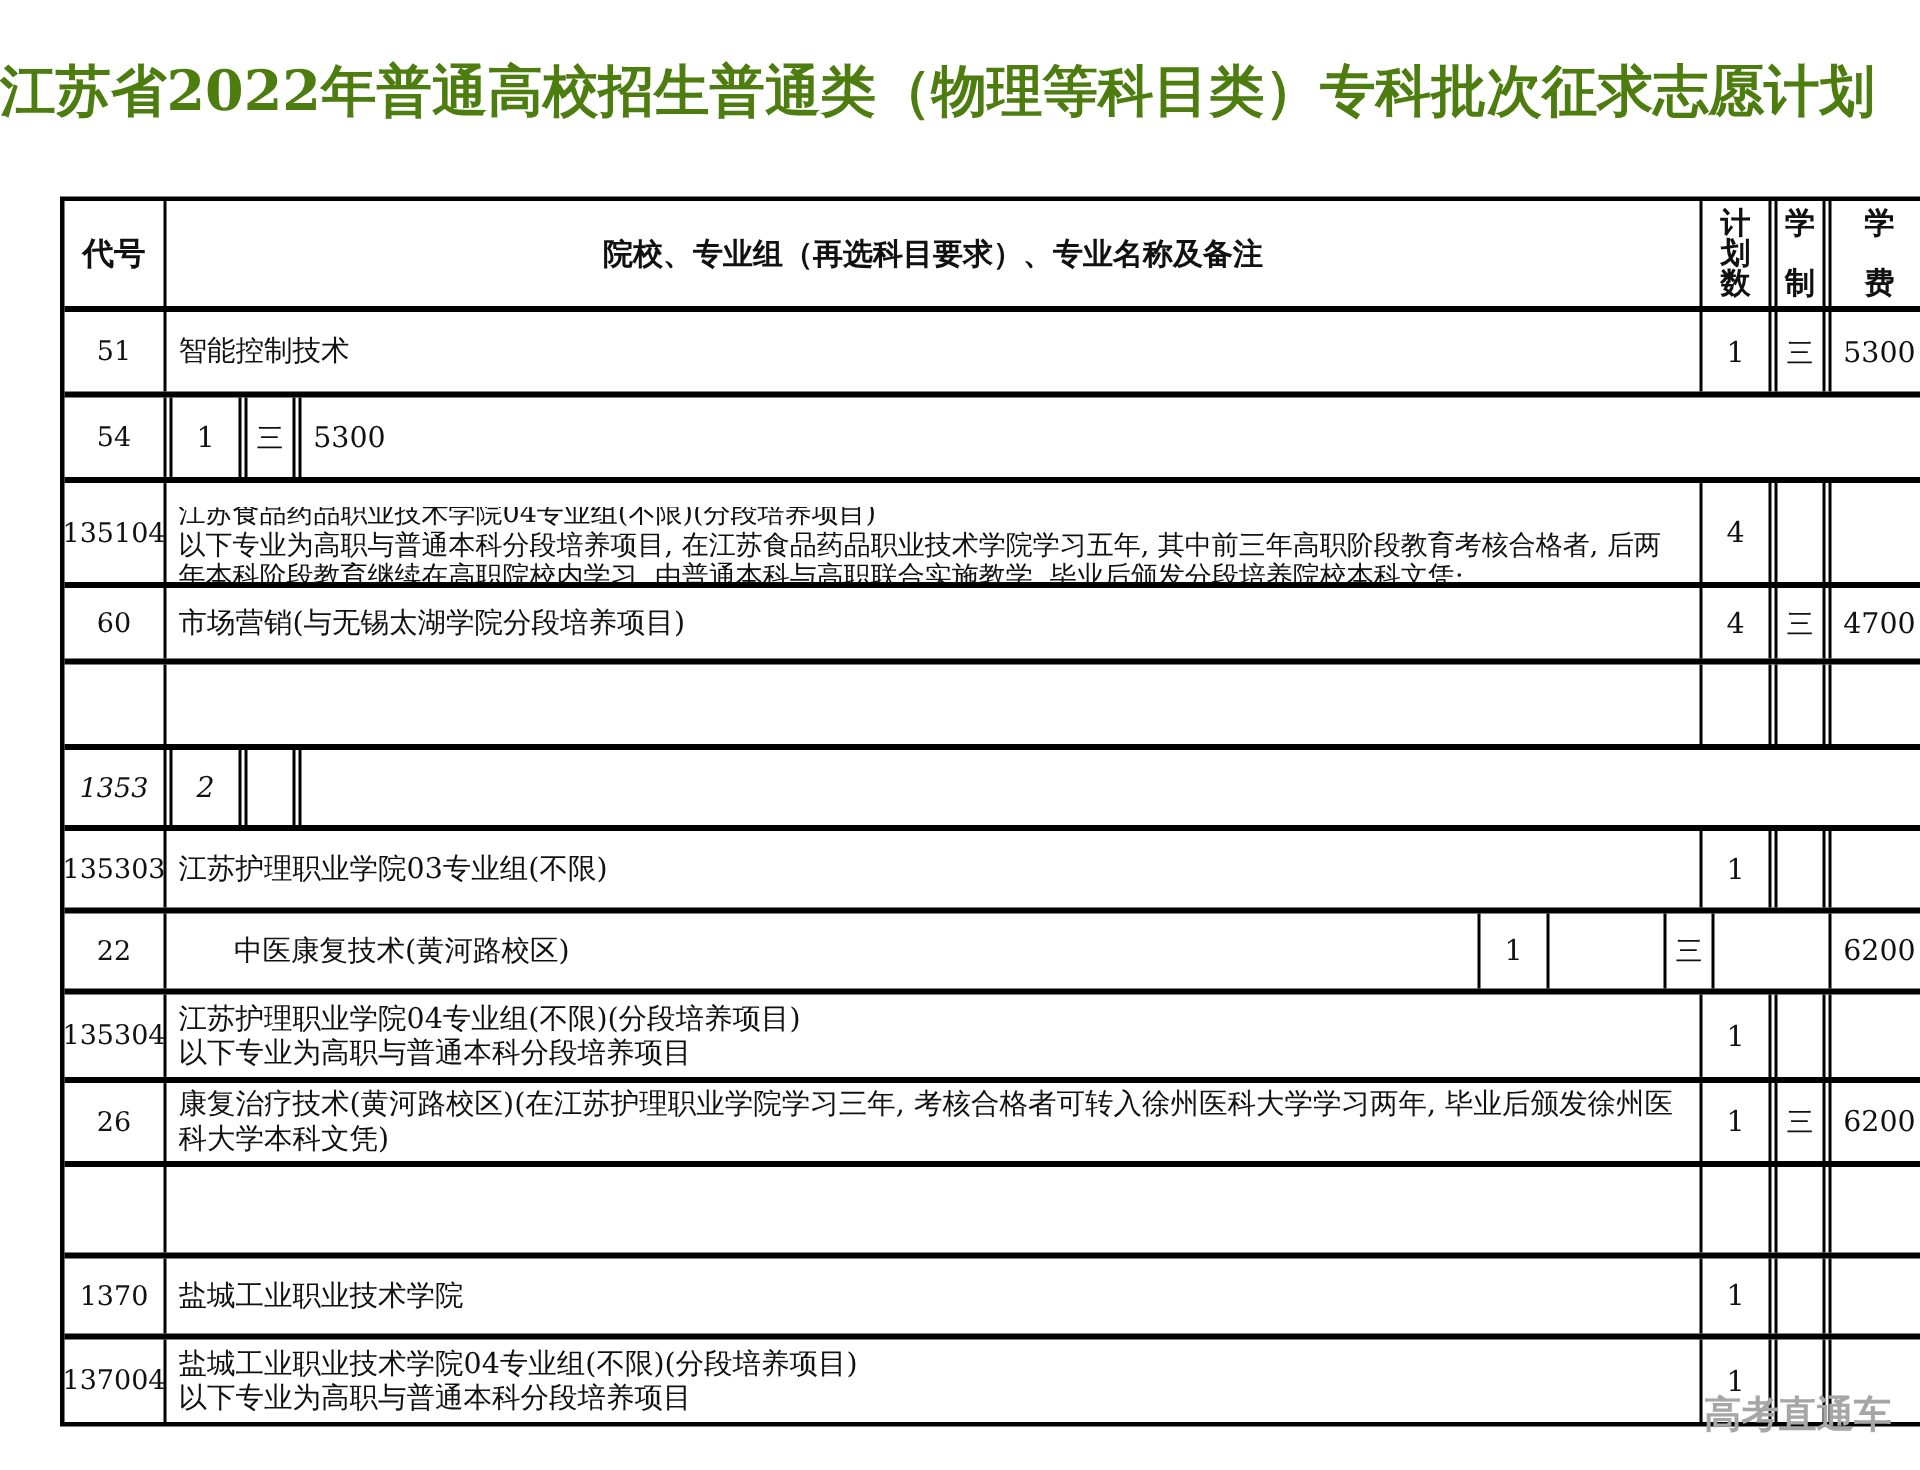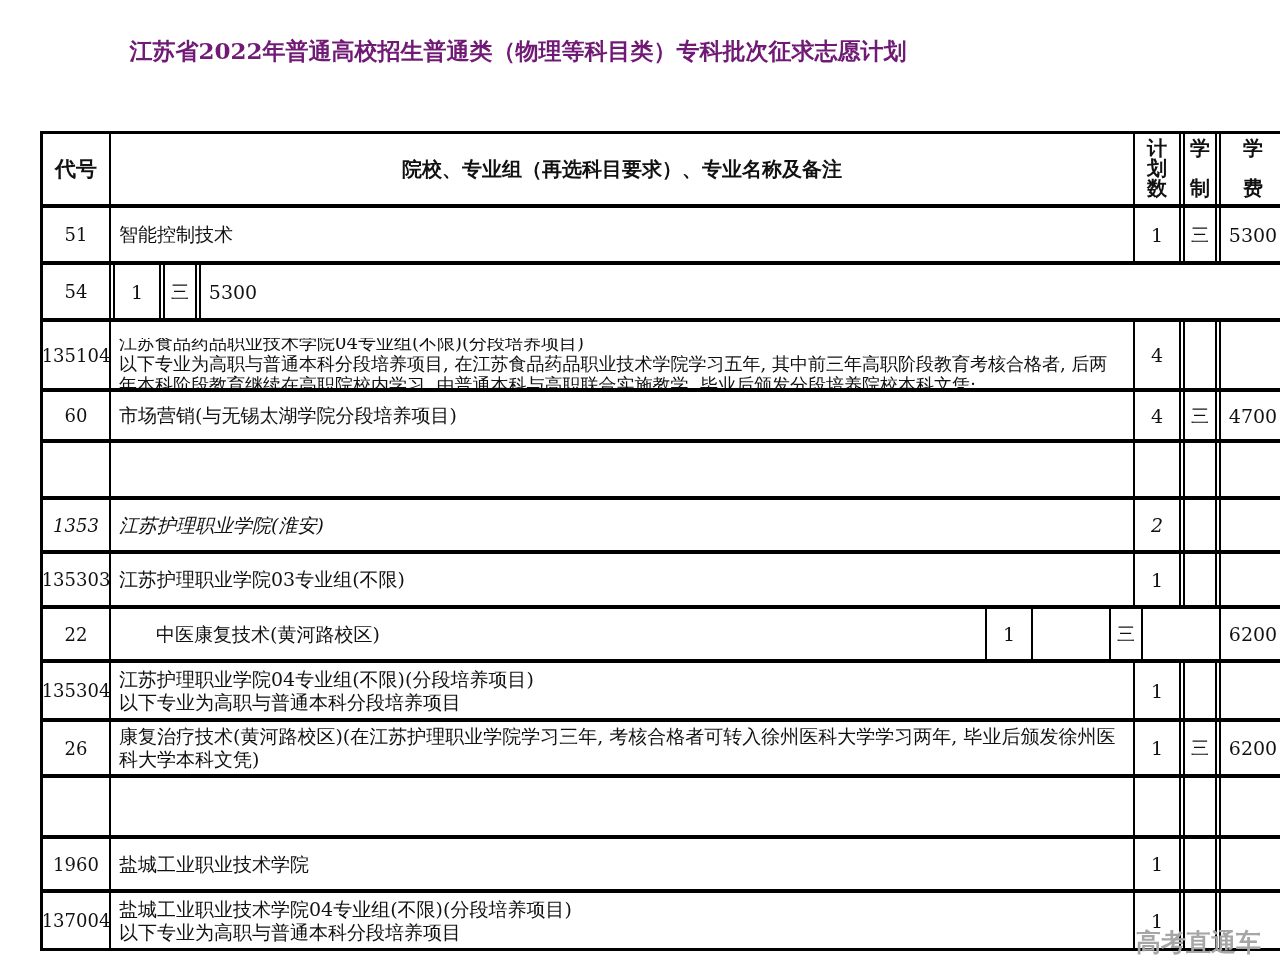--- a/index.html
+++ b/index.html
@@ -1,21 +1,21 @@
 <!DOCTYPE html>
 <html><head>
 <meta charset="utf-8">
 <style>
   * { margin:0; padding:0; box-sizing:border-box; }
   html,body { width:1280px; height:980px; background:#ffffff; overflow:hidden; }
   body { font-family:"DejaVu Serif","Liberation Serif",serif; color:#111; position:relative; }
 
   .title {
     position:absolute; top:36px; left:0; width:1036px;
-    text-align:center; font-size:23px; font-weight:bold; color:#701a75;
+    text-align:center; font-size:37px; font-weight:bold; color:#4d7c0f;
     letter-spacing:0px; white-space:nowrap;
   }
 
   .table {
     position:absolute; left:40px; top:131px; width:1248px;
     border:3px solid #000; background:#fff;
   }
   .row { display:flex; align-items:stretch; border-bottom:4px solid #000; }
   .row:last-child { border-bottom:none; }
 
@@ -139,23 +139,20 @@
     <div class="cell c-main"></div>
     <div class="vgap"></div>
     <div class="cell c-plan"></div>
     <div class="vgap"></div>
     <div class="cell c-years"></div>
     <div class="vgap"></div>
     <div class="cell c-fee"></div>
   </div>
     <div class="row" style="height: 54px; font-style: italic;">
     <div class="cell c-code">1353</div>
-    <div class="cell c-main">
-        <div class="ln">江苏护理职业学院(淮安)</div>
-      </div>
     <div class="vgap"></div>
     <div class="cell c-plan">2</div>
     <div class="vgap"></div>
     <div class="cell c-years"></div>
     <div class="vgap"></div>
     <div class="cell c-fee"></div>
   </div>
     <div class="row" style="height: 55px;">
     <div class="cell c-code">135303</div>
     <div class="cell c-main">
@@ -209,21 +206,21 @@
     <div class="cell c-code"></div>
     <div class="cell c-main"></div>
     <div class="vgap"></div>
     <div class="cell c-plan"></div>
     <div class="vgap"></div>
     <div class="cell c-years"></div>
     <div class="vgap"></div>
     <div class="cell c-fee"></div>
   </div>
     <div class="row" style="height: 54px;">
-    <div class="cell c-code">1960</div>
+    <div class="cell c-code">1370</div>
     <div class="cell c-main">
         <div class="ln">盐城工业职业技术学院</div>
       </div>
     <div class="vgap"></div>
     <div class="cell c-plan">1</div>
     <div class="vgap"></div>
     <div class="cell c-years"></div>
     <div class="vgap"></div>
     <div class="cell c-fee"></div>
   </div>

